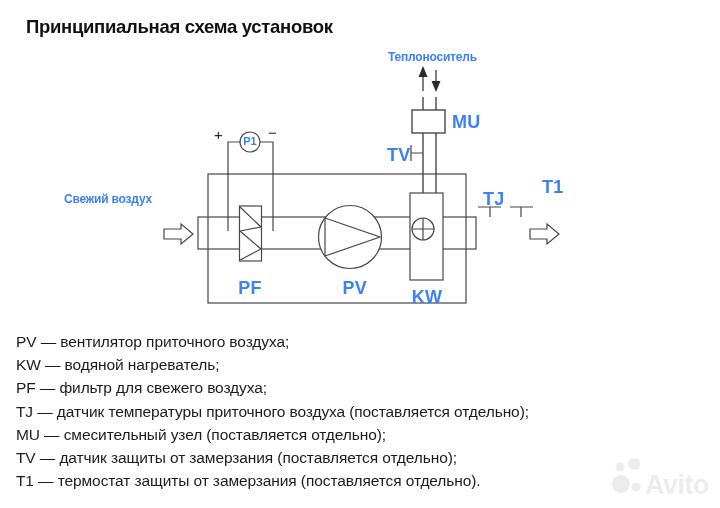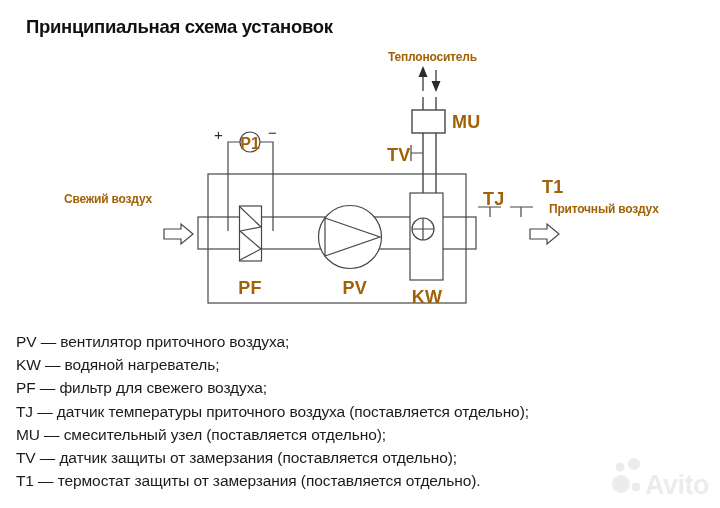--- a/index.html
+++ b/index.html
@@ -4,25 +4,25 @@
 <style>
   html,body{margin:0;padding:0;background:#fff;}
   .page{
     position:relative;width:720px;height:508px;background:#ffffff;
     font-family:"Liberation Sans",sans-serif;overflow:hidden;
   }
   .title{
     position:absolute;left:18px;top:8px;margin:8px;
     font-size:18.5px;font-weight:700;color:#111;letter-spacing:-0.3px;
   }
-  .dlabel{position:absolute;color:#a16207;white-space:nowrap;}
+  .dlabel{position:absolute;color:#3b82f6;white-space:nowrap;}
   .flow{font-size:12px;font-weight:700;letter-spacing:-0.2px;}
   .code{font-size:18px;font-weight:700;letter-spacing:0.3px;}
   .sign{font-size:15px;font-weight:400;color:#2a2a2a;}
-  .p1text{font-size:16px;font-weight:700;text-align:center;width:20px;}
+  .p1text{font-size:11px;font-weight:700;text-align:center;width:20px;}
   .legend{
     position:absolute;left:16px;top:330px;color:#1b1b1b;
     font-size:15.5px;line-height:23.2px;letter-spacing:-0.1px;
   }
   .legend div{white-space:nowrap;}
   svg.canvas{position:absolute;left:0;top:0;}
   .watermark{
     position:absolute;left:608px;top:452px;width:110px;height:46px;
   }
   .watermark .wtext{
@@ -82,21 +82,20 @@
 
       <path d="M510,207 H533 M521,207 V217"></path>
 
       <polygon points="164,229 181,229 181,224 193,234 181,244 181,239 164,239" fill="#ffffff"></polygon>
       <polygon points="530,229 547,229 547,224 559,234 547,244 547,239 530,239" fill="#ffffff"></polygon>
     </g>
   </svg>
 
   <div class="dlabel flow" style="left:388px;top:50px;">Теплоноситель</div>
   <div class="dlabel flow" style="left:64px;top:192px;">Свежий воздух</div>
-  <div class="dlabel flow" style="left:549px;top:202px;">Приточный воздух</div>
 
   <div class="dlabel sign" style="left:214px;top:126px;">+</div>
   <div class="dlabel sign" style="left:268px;top:124px;">−</div>
   <div class="dlabel p1text" style="left:240px;top:135px;">P1</div>
 
   <div class="dlabel code" style="left:452px;top:112px;">MU</div>
   <div class="dlabel code" style="left:387px;top:145px;">TV</div>
   <div class="dlabel code" style="left:483px;top:189px;">TJ</div>
   <div class="dlabel code" style="left:514px;top:177px;margin-left:28px;">T1</div>
   <div class="dlabel code" style="left:235px;top:278px;width:30px;text-align:center;">PF</div>

